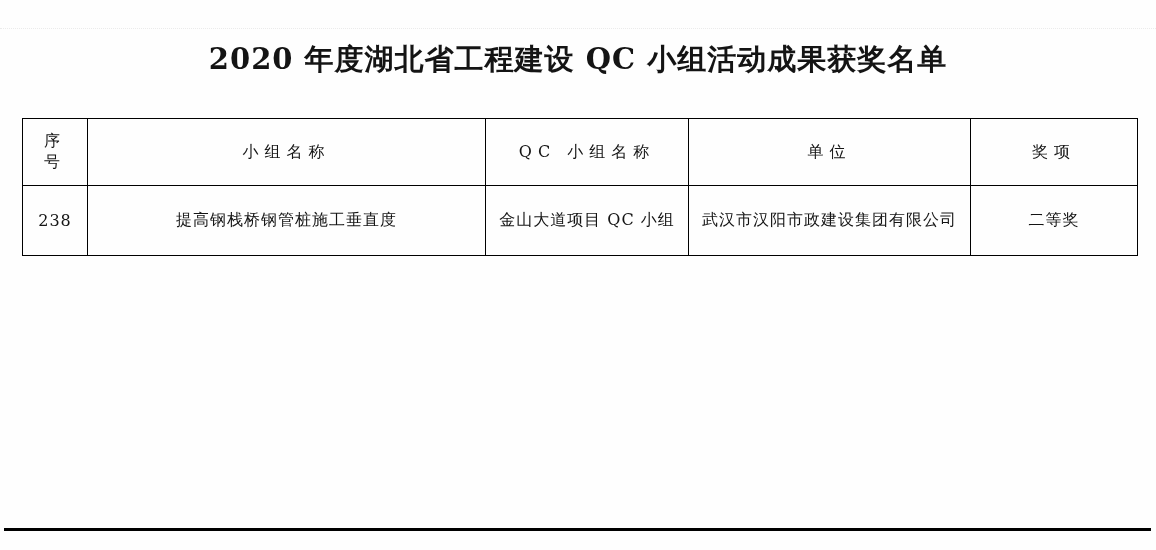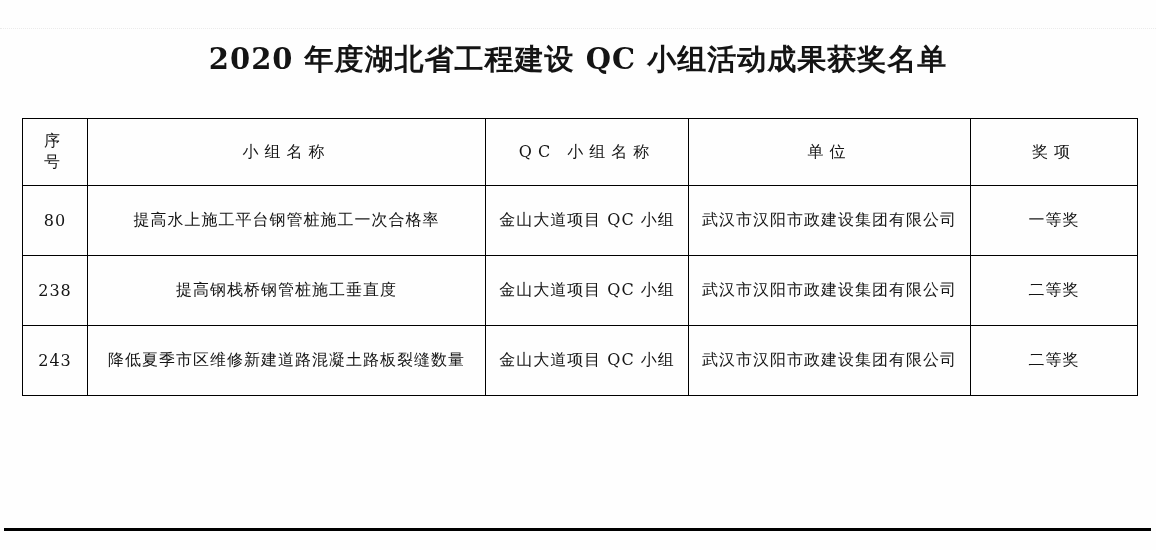--- a/index.html
+++ b/index.html
@@ -90,36 +90,22 @@
       <tr>
         <th>序号</th>
         <th>小组名称</th>
         <th>QC 小组名称</th>
         <th>单位</th>
         <th>奖项</th>
       </tr>
     </thead>
     <tbody>
       <tr>
-        <td class="num-cell">80</td>
-        <td>提高水上施工平台钢管桩施工一次合格率</td>
-        <td>金山大道项目 QC 小组</td>
-        <td>武汉市汉阳市政建设集团有限公司</td>
-        <td>一等奖</td>
-      </tr>
-      <tr>
         <td class="num-cell">238</td>
         <td>提高钢栈桥钢管桩施工垂直度</td>
-        <td>金山大道项目 QC 小组</td>
-        <td>武汉市汉阳市政建设集团有限公司</td>
-        <td>二等奖</td>
-      </tr>
-      <tr>
-        <td class="num-cell">243</td>
-        <td>降低夏季市区维修新建道路混凝土路板裂缝数量</td>
         <td>金山大道项目 QC 小组</td>
         <td>武汉市汉阳市政建设集团有限公司</td>
         <td>二等奖</td>
       </tr>
     </tbody>
   </table>
 
   <div class="bottom-rule"></div>
 
 </div>

